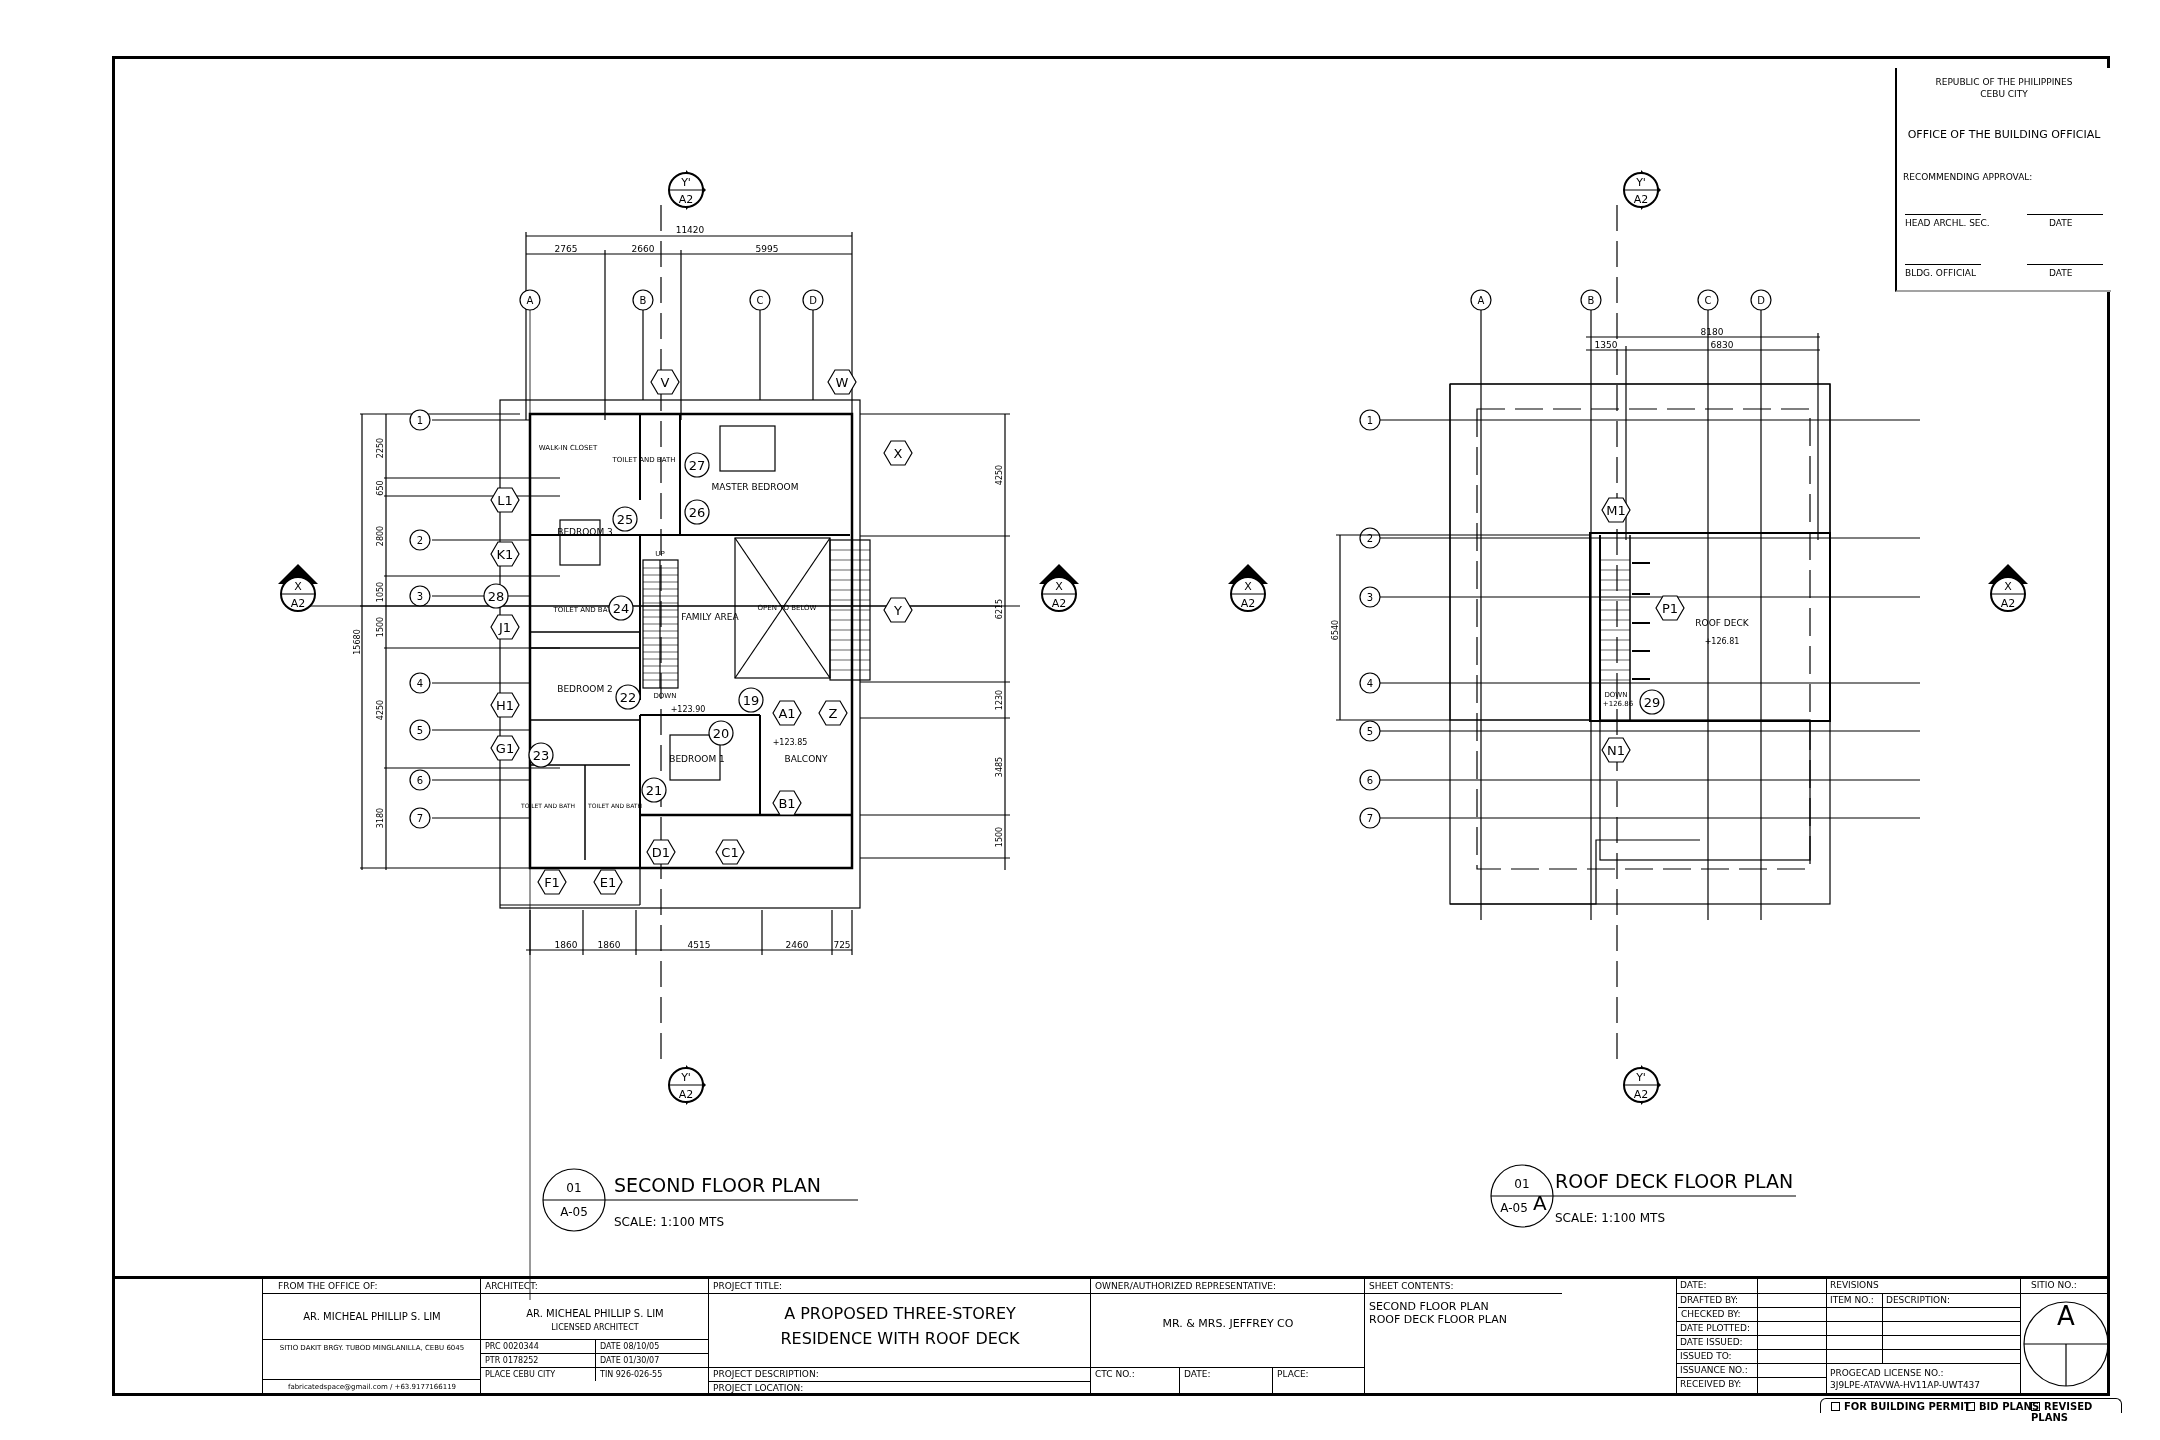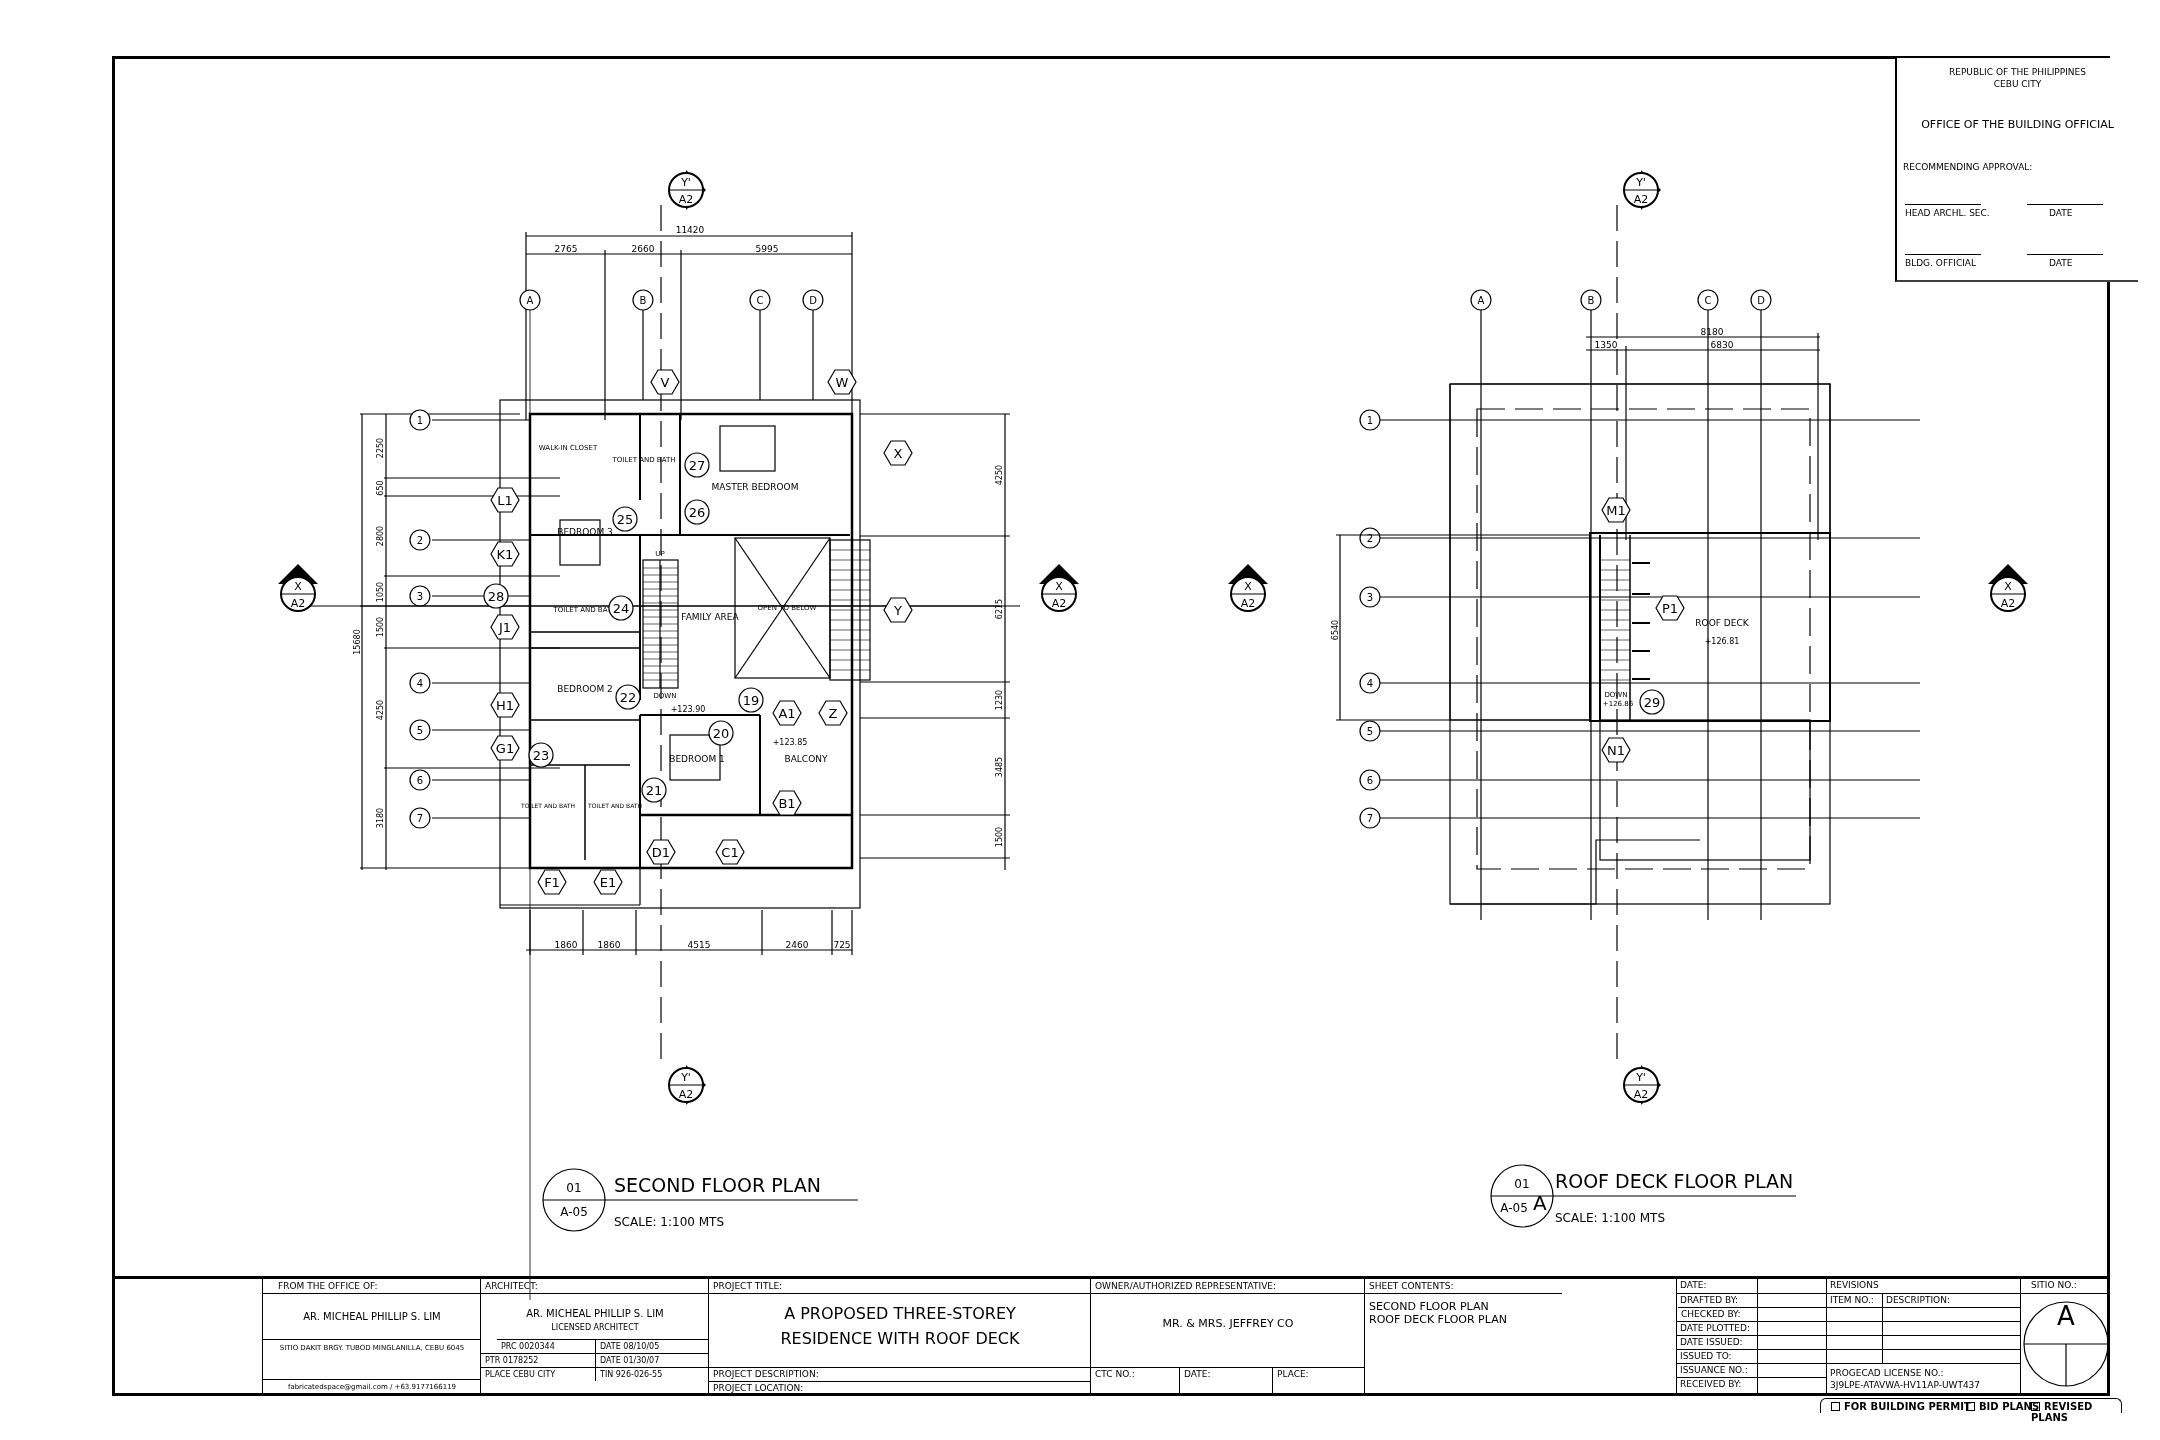--- a/index.html
+++ b/index.html
@@ -1,19 +1,19 @@
 <!DOCTYPE html>
 <html><head>
 <meta charset="utf-8">
 <style>
   html,body{margin:0;padding:0;background:#fff;}
   body{width:2160px;height:1440px;position:relative;overflow:hidden;font-family:"DejaVu Sans",sans-serif;color:#000;}
   .sheet{position:absolute;left:112px;top:56px;width:1998px;height:1340px;border:3px solid #000;box-sizing:border-box;}
   svg{position:absolute;left:0;top:0;}
-  .approval{position:absolute;left:1895px;top:58px;width:214px;height:222px;border-left:2px solid #000;border-bottom:2px solid #404040;background:#fff;font-size:10px;padding-left:27px;}
+  .approval{position:absolute;left:1895px;top:68px;width:214px;height:222px;border-left:2px solid #000;border-bottom:2px solid #a3a3a3;background:#fff;font-size:10px;}
   .approval .t1{position:absolute;left:0;width:100%;text-align:center;top:8px;line-height:12px;font-size:9px;}
   .approval .t2{position:absolute;left:0;width:100%;text-align:center;top:60px;font-size:11px;}
   .approval .t3{position:absolute;left:6px;top:104px;font-size:9px;}
   .approval .ln{position:absolute;height:0;border-top:1px solid #000;}
   .approval .lb{position:absolute;font-size:9px;}
   .tb{position:absolute;left:112px;top:1276px;width:1998px;height:120px;border-top:3px solid #000;}
   .cell{position:absolute;box-sizing:border-box;font-size:9px;overflow:hidden;white-space:nowrap;}
   .bl{border-left:1.5px solid #000;}
   .bt{border-top:1px solid #000;}
   .ctr{text-align:center;}
@@ -474,21 +474,21 @@
     <div class="cell bt ctr" style="left:0;top:60px;width:218px;height:28px;line-height:16px;font-size:7px;">SITIO DAKIT BRGY. TUBOD MINGLANILLA, CEBU 6045</div>
     <div class="cell bt ctr" style="left:0;top:100px;width:218px;height:17px;line-height:14px;font-size:7px;">fabricatedspace@gmail.com / +63.9177166119</div>
   </div>
 
   <div class="cell bl" style="left:368px;top:0;width:228px;height:117px;">
     <div class="cell" style="left:4px;top:2px;">ARCHITECT:</div>
     <div class="cell bt ctr" style="left:0;top:14px;width:228px;height:46px;">
       <div style="margin-top:14px;font-size:10px;">AR. MICHEAL PHILLIP S. LIM</div>
       <div style="margin-top:4px;font-size:8px;">LICENSED ARCHITECT</div>
     </div>
-    <div class="cell bt" style="left:16px;top:60px;width:114px;height:14px;line-height:13px;padding-left:4px;font-size:8px;">PRC    0020344</div>
+    <div class="cell bt" style="left:0;top:60px;width:114px;height:14px;line-height:13px;padding-left:4px;font-size:8px;">PRC    0020344</div>
     <div class="cell bt bl" style="left:114px;top:60px;width:114px;height:14px;line-height:13px;padding-left:4px;font-size:8px;">DATE  08/10/05</div>
     <div class="cell bt" style="left:0;top:74px;width:114px;height:14px;line-height:13px;padding-left:4px;font-size:8px;">PTR    0178252</div>
     <div class="cell bt bl" style="left:114px;top:74px;width:114px;height:14px;line-height:13px;padding-left:4px;font-size:8px;">DATE  01/30/07</div>
     <div class="cell bt" style="left:0;top:88px;width:114px;height:14px;line-height:13px;padding-left:4px;font-size:8px;">PLACE  CEBU CITY</div>
     <div class="cell bt bl" style="left:114px;top:88px;width:114px;height:14px;line-height:13px;padding-left:4px;font-size:8px;">TIN    926-026-55</div>
   </div>
 
   <div class="cell bl" style="left:596px;top:0;width:382px;height:117px;">
     <div class="cell" style="left:4px;top:2px;">PROJECT TITLE:</div>
     <div class="cell bt ctr" style="left:0;top:14px;width:382px;height:60px;">

